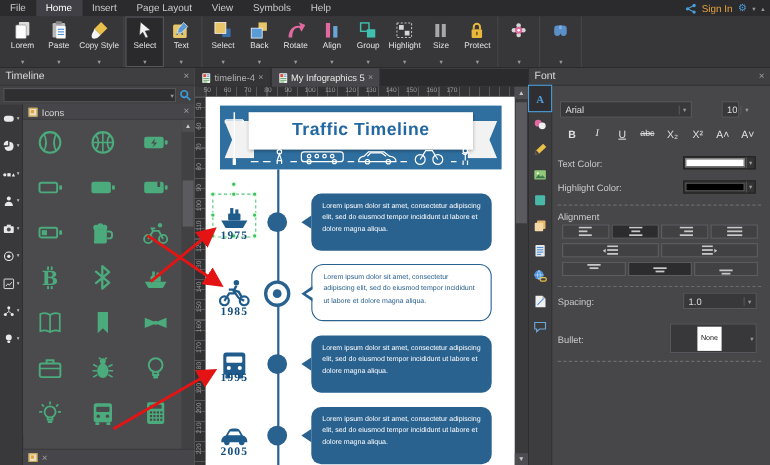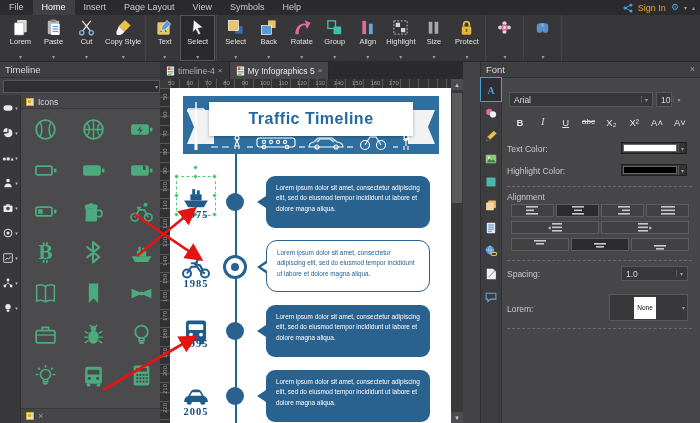--- a/index.html
+++ b/index.html
@@ -44,21 +44,21 @@
   #libgrid{position:absolute;left:21px;top:47px;right:12px;height:287px;display:grid;
            grid-template-columns:repeat(3,1fr);grid-auto-rows:41px;background:#4b4b4e}
   .gcell{display:flex;align-items:center;justify-content:center;color:#4bab7c;--cut:#4b4b4e}
   .gcell svg{width:25px;height:25px}
   #gridscroll{position:absolute;right:0;top:47px;width:12px;height:361px;background:#414144}
   .sarrow{position:absolute;left:0;width:12px;height:11px;background:#4d4d51;color:#c9c9c9;font-size:6px;
           display:flex;align-items:center;justify-content:center}
   #gthumb{position:absolute;left:1px;top:55px;width:10px;height:42px;background:#5b5b5f}
   #titlesbar{position:absolute;left:21px;right:0;bottom:0;height:15px;background:#46464a;display:flex;align-items:center;gap:4px;padding:0 5px;border-top:1px solid #3a3a3c}
   
-  #canvasarea{position:absolute;left:160px;top:62px;width:303px;bottom:0;background:#a3a3a3}
+  #canvasarea{position:absolute;left:177px;top:62px;width:303px;bottom:0;background:#a3a3a3}
   #tabbar{position:absolute;left:0;top:0;right:0;height:17px;background:#2b2b2e;display:flex}
   .dtab{display:flex;align-items:center;gap:3px;padding:0 6px;font-size:8.5px;color:#b2b2b2;background:#353538;border-right:1px solid #27272a}
   .dtab.active{background:#47474b;color:#e8e8e8}
   .dtab svg{width:9px;height:10px}
   .dtab .xbtn{font-size:8px}
   #hruler{position:absolute;left:10px;top:17px;right:12px;height:9px;background:#323234;
           background-image:repeating-linear-gradient(90deg,#57575a 0,#57575a 1px,transparent 1px,transparent 9.2px)}
   .rnum{position:absolute;top:0;font-size:6px;color:#9c9c9c;line-height:9px}
   #vruler{position:absolute;left:0;top:26px;width:10px;bottom:0;background:#323234;
           background-image:repeating-linear-gradient(180deg,#57575a 0,#57575a 1px,transparent 1px,transparent 9.2px)}
@@ -163,66 +163,57 @@
             <svg width="19" height="19" viewBox="0 0 19 19">
               <use href="#tb-paste" width="19" height="19"></use>
             </svg>
           </span>
           <span class="lbl">Paste</span>
           <span class="tcaret">▾</span>
         </div>
         <div class="tbtn">
           <span>
             <svg width="19" height="19" viewBox="0 0 19 19">
-              <use href="#tb-cut" width="19" height="19"></use>
-            </svg>
-          </span>
-          <span class="lbl">Cut</span>
-          <span class="tcaret">▾</span>
-        </div>
-        <div class="tbtn">
-          <span>
-            <svg width="19" height="19" viewBox="0 0 19 19">
               <use href="#tb-brush" width="19" height="19"></use>
             </svg>
           </span>
           <span class="lbl">Copy Style</span>
           <span class="tcaret">▾</span>
         </div>
       </div>
       <div class="tgroup">
+        <div class="tbtn active">
+          <span>
+            <svg width="19" height="19" viewBox="0 0 19 19">
+              <use href="#tb-select" width="19" height="19"></use>
+            </svg>
+          </span>
+          <span class="lbl">Select</span>
+          <span class="tcaret">▾</span>
+        </div>
         <div class="tbtn">
           <span>
             <svg width="19" height="19" viewBox="0 0 19 19">
               <use href="#tb-text" width="19" height="19"></use>
             </svg>
           </span>
           <span class="lbl">Text</span>
           <span class="tcaret">▾</span>
         </div>
-        <div class="tbtn active">
-          <span>
-            <svg width="19" height="19" viewBox="0 0 19 19">
-              <use href="#tb-select" width="19" height="19"></use>
+      </div>
+      <div class="tgroup">
+        <div class="tbtn">
+          <span>
+            <svg width="19" height="19" viewBox="0 0 19 19">
+              <use href="#tb-front" width="19" height="19"></use>
             </svg>
           </span>
           <span class="lbl">Select</span>
           <span class="tcaret">▾</span>
         </div>
-      </div>
-      <div class="tgroup">
-        <div class="tbtn">
-          <span>
-            <svg width="19" height="19" viewBox="0 0 19 19">
-              <use href="#tb-front" width="19" height="19"></use>
-            </svg>
-          </span>
-          <span class="lbl">Select</span>
-          <span class="tcaret">▾</span>
-        </div>
         <div class="tbtn">
           <span>
             <svg width="19" height="19" viewBox="0 0 19 19">
               <use href="#tb-back" width="19" height="19"></use>
             </svg>
           </span>
           <span class="lbl">Back</span>
           <span class="tcaret">▾</span>
         </div>
         <div class="tbtn">
@@ -230,33 +221,33 @@
             <svg width="19" height="19" viewBox="0 0 19 19">
               <use href="#tb-rotate" width="19" height="19"></use>
             </svg>
           </span>
           <span class="lbl">Rotate</span>
           <span class="tcaret">▾</span>
         </div>
         <div class="tbtn">
           <span>
             <svg width="19" height="19" viewBox="0 0 19 19">
+              <use href="#tb-align" width="19" height="19"></use>
+            </svg>
+          </span>
+          <span class="lbl">Align</span>
+          <span class="tcaret">▾</span>
+        </div>
+        <div class="tbtn">
+          <span>
+            <svg width="19" height="19" viewBox="0 0 19 19">
               <use href="#tb-group" width="19" height="19"></use>
             </svg>
           </span>
           <span class="lbl">Group</span>
-          <span class="tcaret">▾</span>
-        </div>
-        <div class="tbtn">
-          <span>
-            <svg width="19" height="19" viewBox="0 0 19 19">
-              <use href="#tb-align" width="19" height="19"></use>
-            </svg>
-          </span>
-          <span class="lbl">Align</span>
           <span class="tcaret">▾</span>
         </div>
         <div class="tbtn">
           <span>
             <svg width="19" height="19" viewBox="0 0 19 19">
               <use href="#tb-distribute" width="19" height="19"></use>
             </svg>
           </span>
           <span class="lbl">Highlight</span>
           <span class="tcaret">▾</span>
@@ -746,21 +737,21 @@
           </span>
         </div>
         <div class="fsitem">
           <span>
             <svg width="14" height="14" viewBox="0 0 14 14">
               <use href="#fs-comment" width="14" height="14"></use>
             </svg>
           </span>
         </div>
       </div>
-    <div class="fpselect" style="left:28px;top:30px;width:144px">
+    <div class="fpselect" style="left:28px;top:30px;width:120px">
       <span class="flex1">Arial</span>
         <span class="selcaret">▾</span>
     </div>
     <div class="fpselect" style="left:175px;top:30px;width:16px">
       <span class="flex1">10</span>
         <span class="selcaret">▾</span>
     </div>
     <div id="fmtrow">
         <div class="fbtn b">B</div>
         <div class="fbtn i">I</div>
@@ -850,21 +841,21 @@
             <rect x="3" y="8" width="8" height="1.6" fill="#c8c8c8"></rect>
           </svg>
         </div>
       </div>
     <div class="dashsep" style="top:198px"></div>
     <div class="fplabel" style="left:26px;top:207px">Spacing:</div>
     <div class="fpselect" style="left:140px;top:204px;width:67px">
       <span class="flex1">1.0</span>
         <span class="selcaret">▾</span>
     </div>
-    <div class="fplabel" style="left:26px;top:242px">Lorem:</div>
+    <div class="fplabel" style="left:26px;top:242px">Bullet:</div>
     <div id="bulletbox">
       <span class="nonebox">None</span>
       <span class="selcaret">▾</span>
     </div>
     <div class="dashsep" style="top:266px"></div>
   </div>
 
   <svg id="arrows" width="700" height="423" viewBox="0 0 700 423">
     <defs>
       <marker id="ah" markerWidth="7" markerHeight="7" refX="5" refY="3.5" orient="auto">

